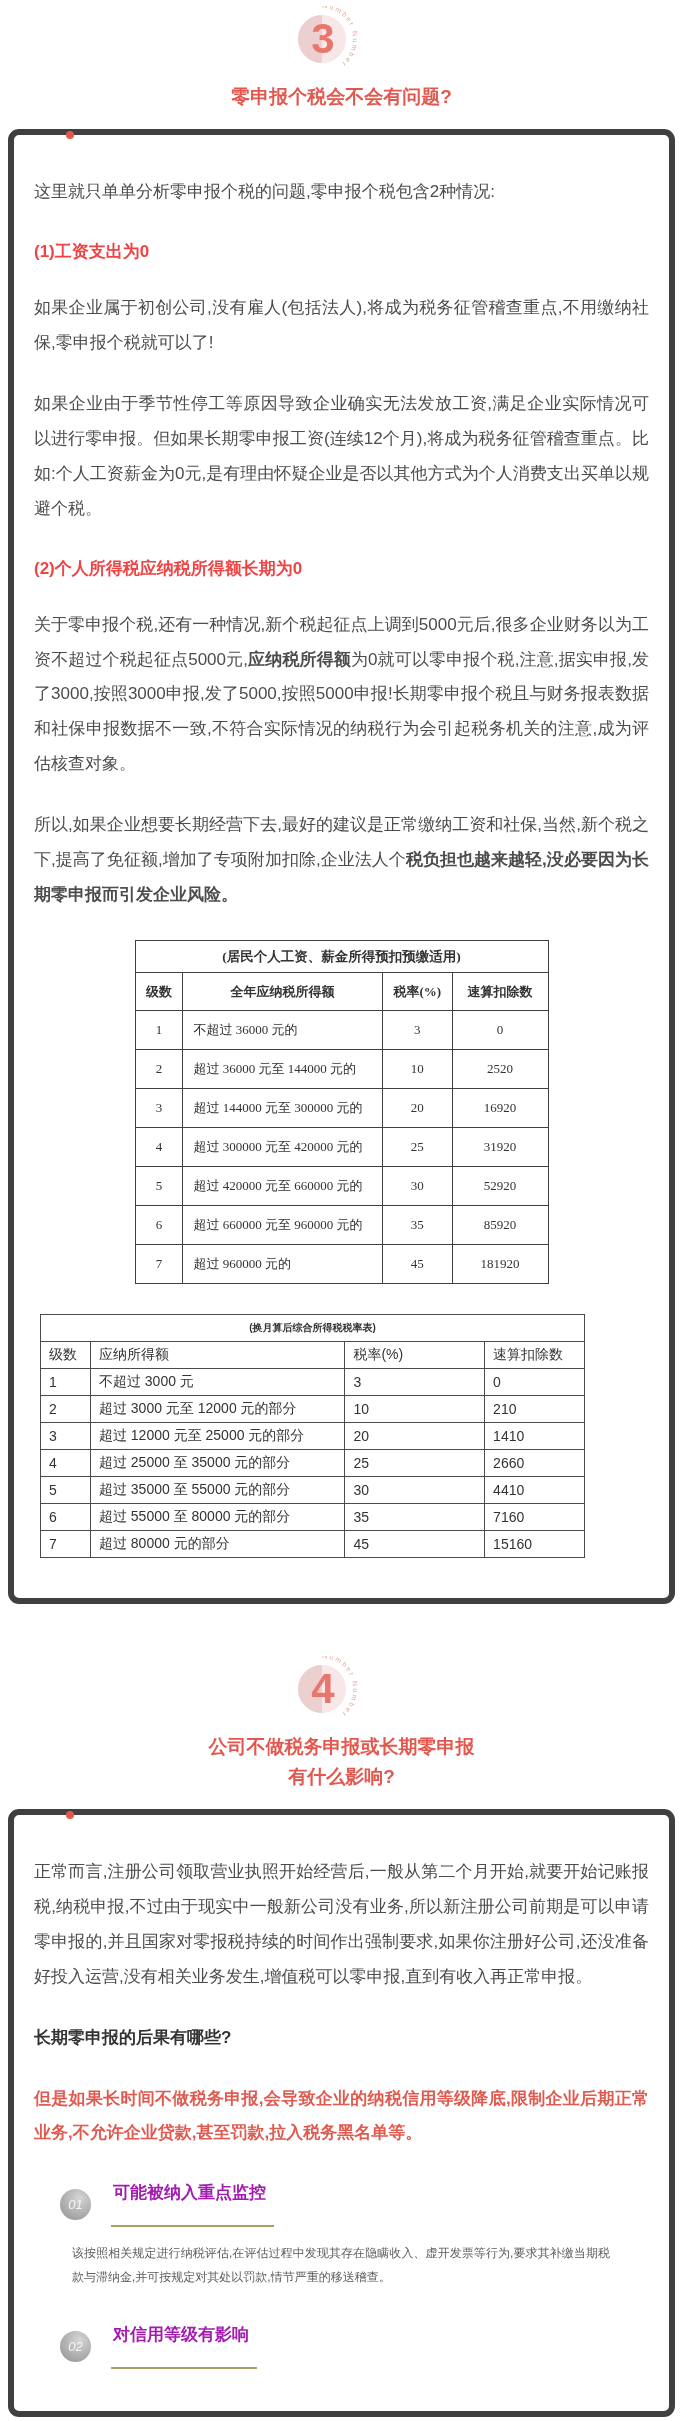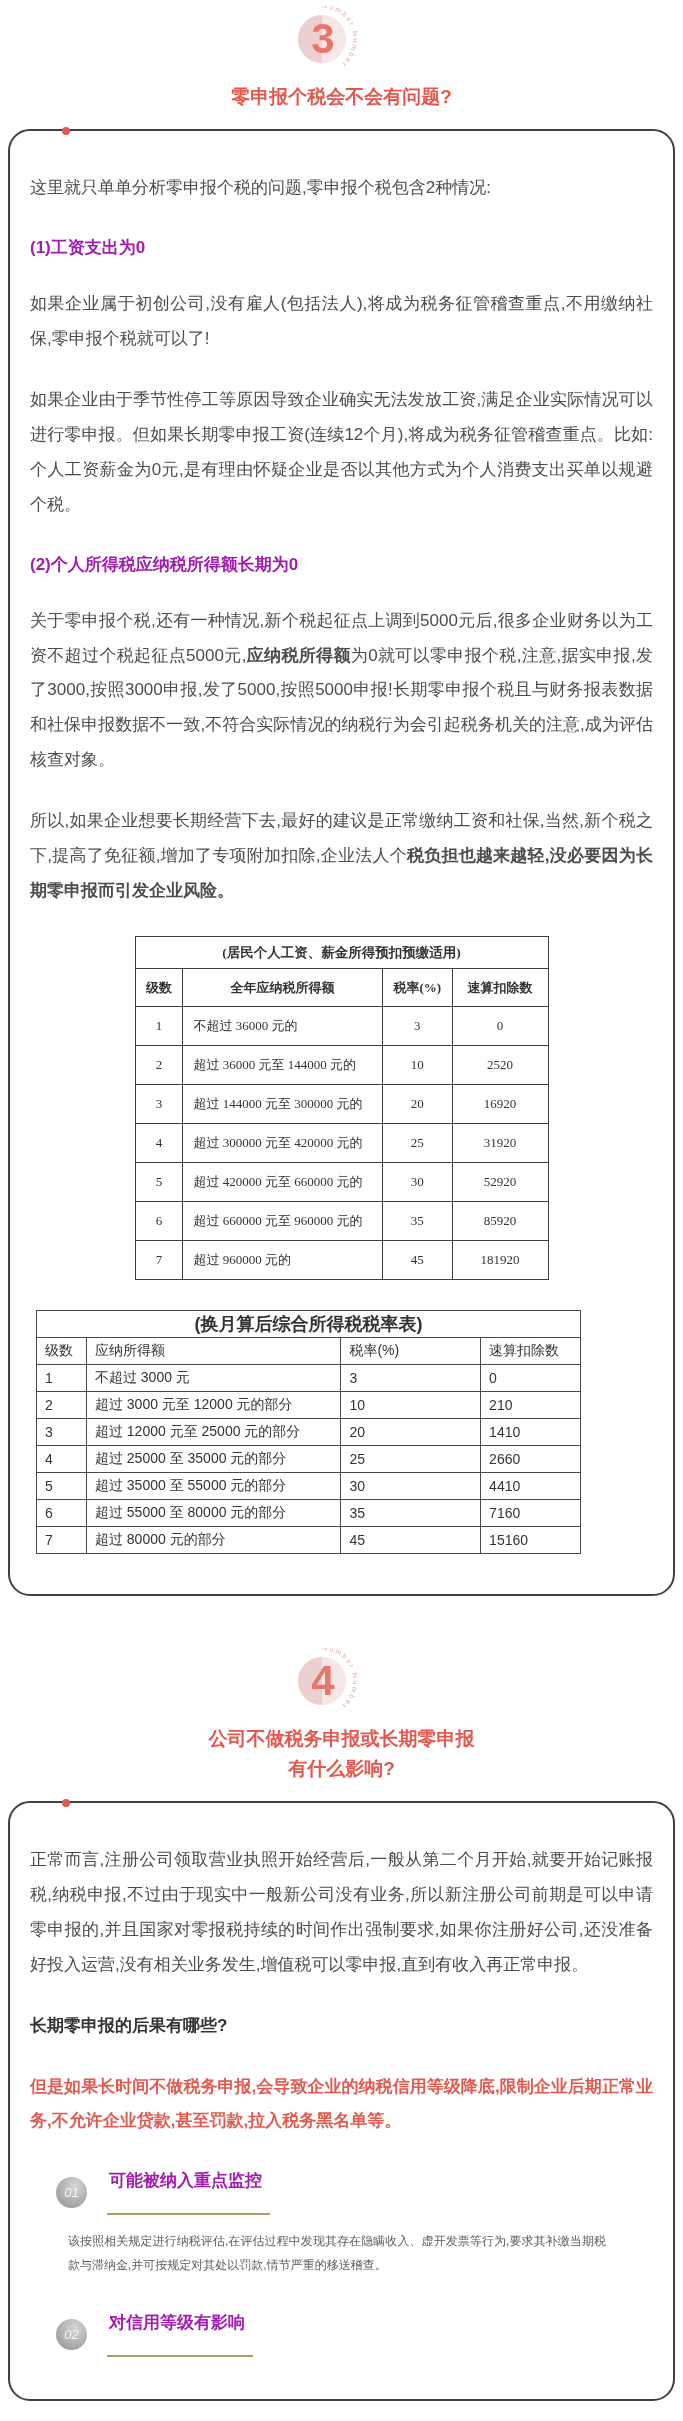--- a/index.html
+++ b/index.html
@@ -23,39 +23,39 @@
     font-family: "Liberation Sans", sans-serif;
   }
   .sec-title {
     font-size: 19px; font-weight: bold; color: #e3584e;
     text-align: center; line-height: 1.55; margin-top: 6px;
   }
 
   
   .box {
     position: relative;
-    border: 2px solid #404040;
-    border-radius: 22px;
+    border: 6px solid #404040;
+    border-radius: 11px;
     margin: 18px 8px 0 8px;
     padding: 40px 20px 36px 20px;
   }
   .box-dot {
     position: absolute; top: -4px; left: 52px;
     width: 8px; height: 8px; border-radius: 50%;
     background: #e3584e;
   }
 
   .para {
     font-size: 17px; color: #4c4c4c; line-height: 2.05;
     margin-top: 26px; text-align: justify;
   }
   .para:first-of-type { margin-top: 0; }
   .para strong { color: #4c4c4c; }
   .red-sub {
-    font-size: 17px; font-weight: bold; color: #a21caf;
+    font-size: 17px; font-weight: bold; color: #ef4444;
     margin-top: 28px; line-height: 1.6;
   }
   .warn { color: #e05a50; font-weight: bold; }
   .q { color: #333; font-weight: bold; }
 
   
   table { border-collapse: collapse; color: #333; }
   .t1 {
     width: 414px; margin: 28px auto 24px auto;
     font-family: "Liberation Serif", "DejaVu Serif", serif;
@@ -66,21 +66,21 @@
   .t1 thead th { height: 38px; font-weight: bold; }
   .t1 tbody td { height: 39px; }
   .t1 tbody td:nth-child(2) { text-align: left; padding-left: 10px; }
 
   .t2 {
     width: 545px; margin: 30px 0 4px 6px;
     font-family: "Liberation Sans", "DejaVu Sans", sans-serif;
     font-size: 14px;
   }
   .t2 th, .t2 td { border: 1px solid #4a4a4a; text-align: left; padding-left: 8px; }
-  .t2 .t-title { height: 27px; font-weight: bold; text-align: center; padding-left: 0; font-size: 18px; }
+  .t2 .t-title { height: 27px; font-weight: bold; text-align: center; padding-left: 0; font-size: 10px; }
   .t2 thead th { height: 27px; font-weight: normal; }
   .t2 tbody td { height: 27px; }
 
   
   .risks { margin: 30px 0 6px 26px; }
   .risk { margin-top: 34px; }
   .risk:first-of-type { margin-top: 0; }
   .risk-head { display: flex; align-items: center; }
   .risk-num {
     flex: 0 0 auto;

